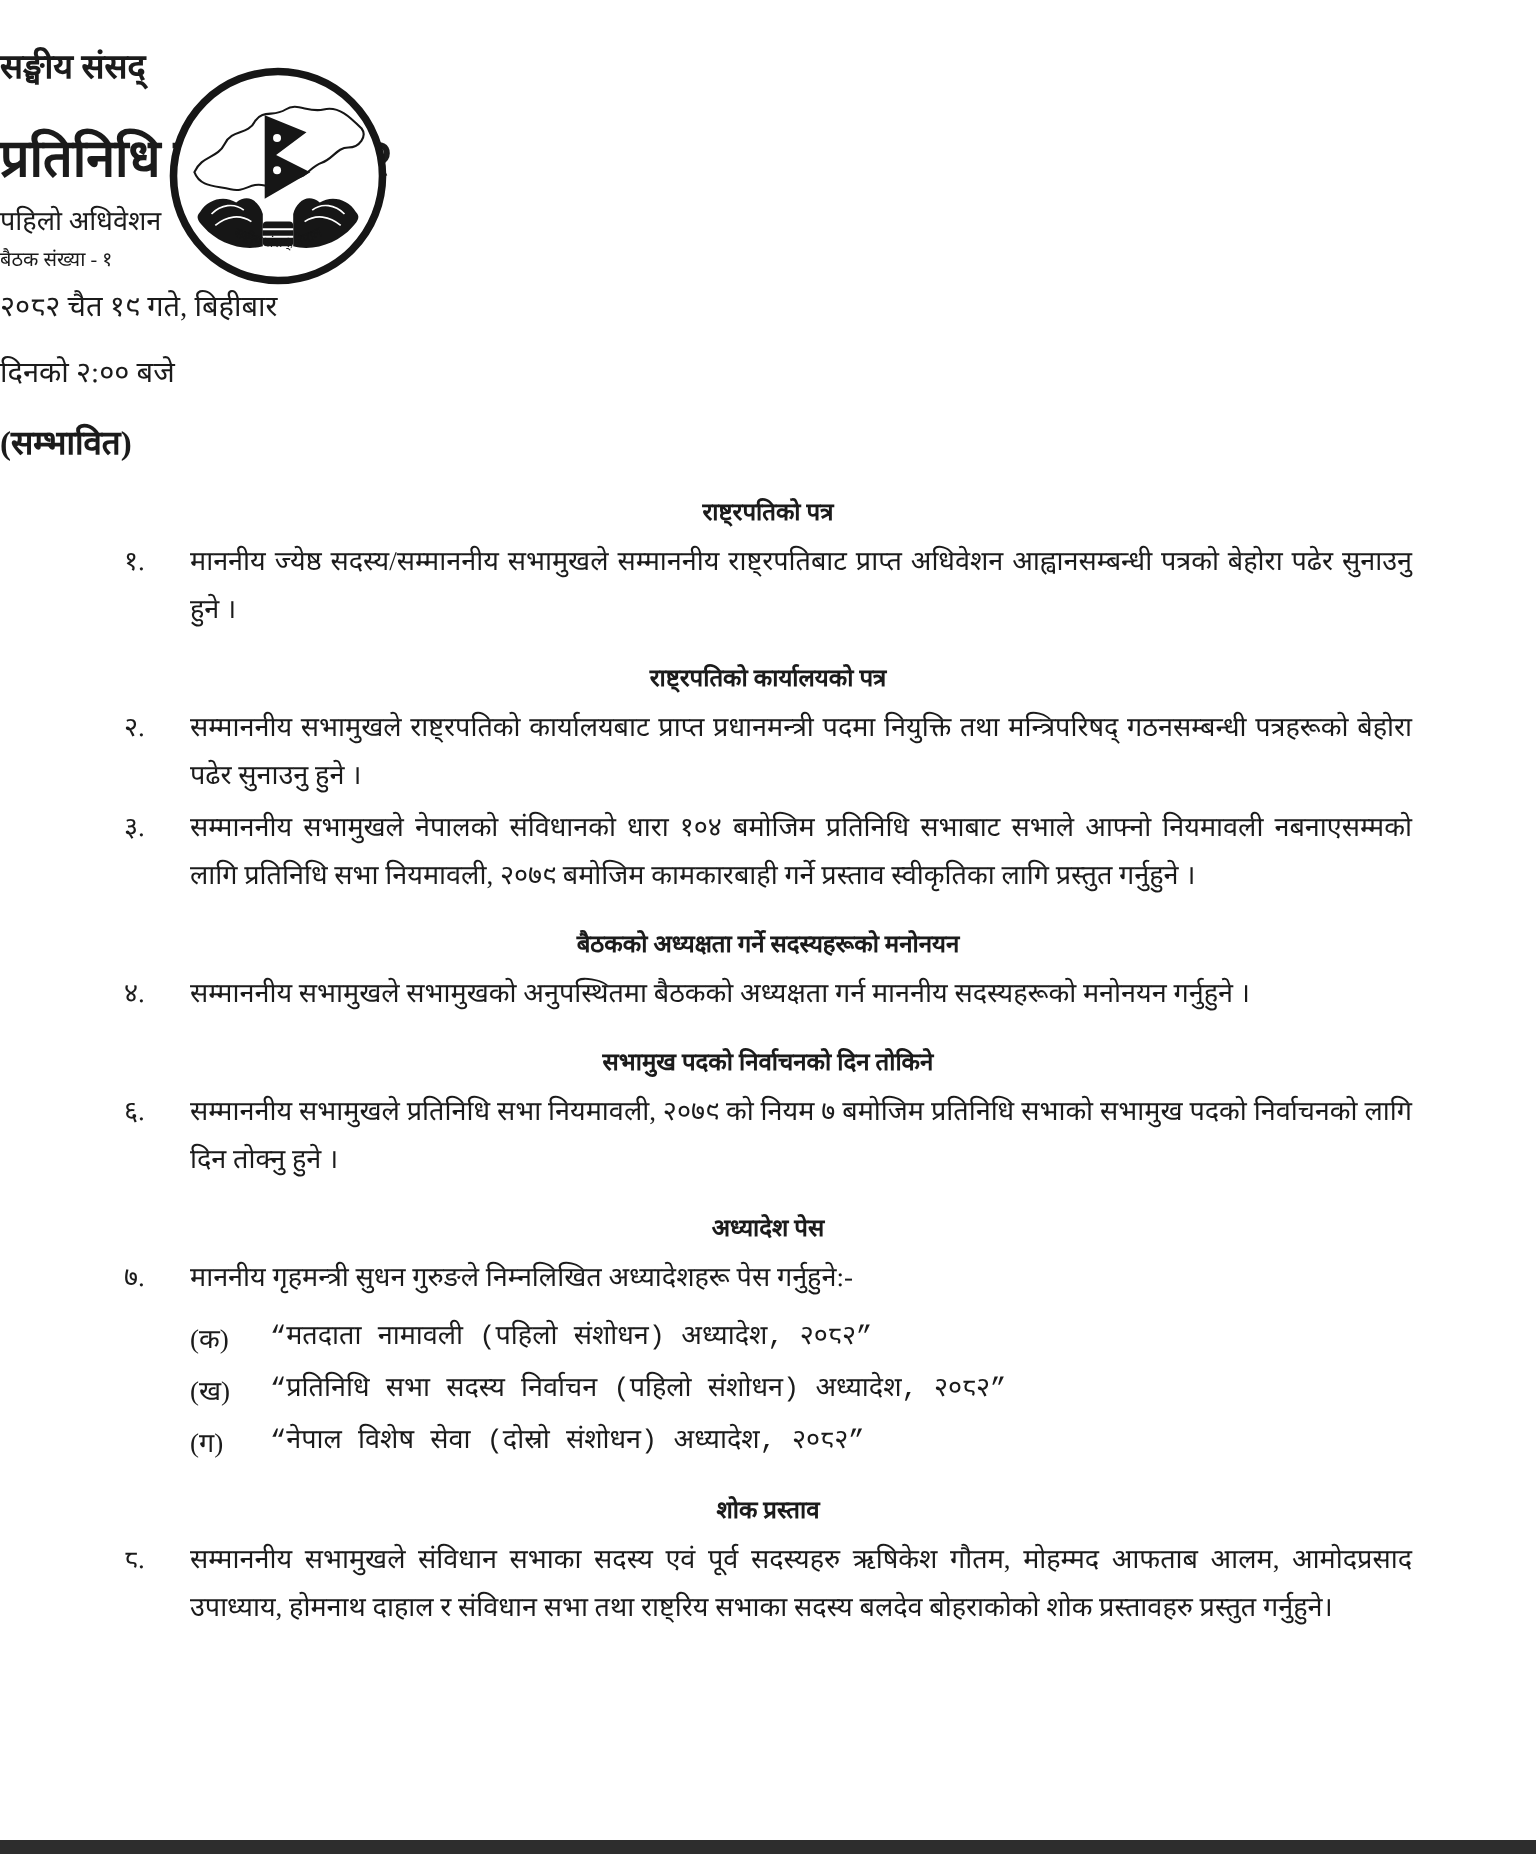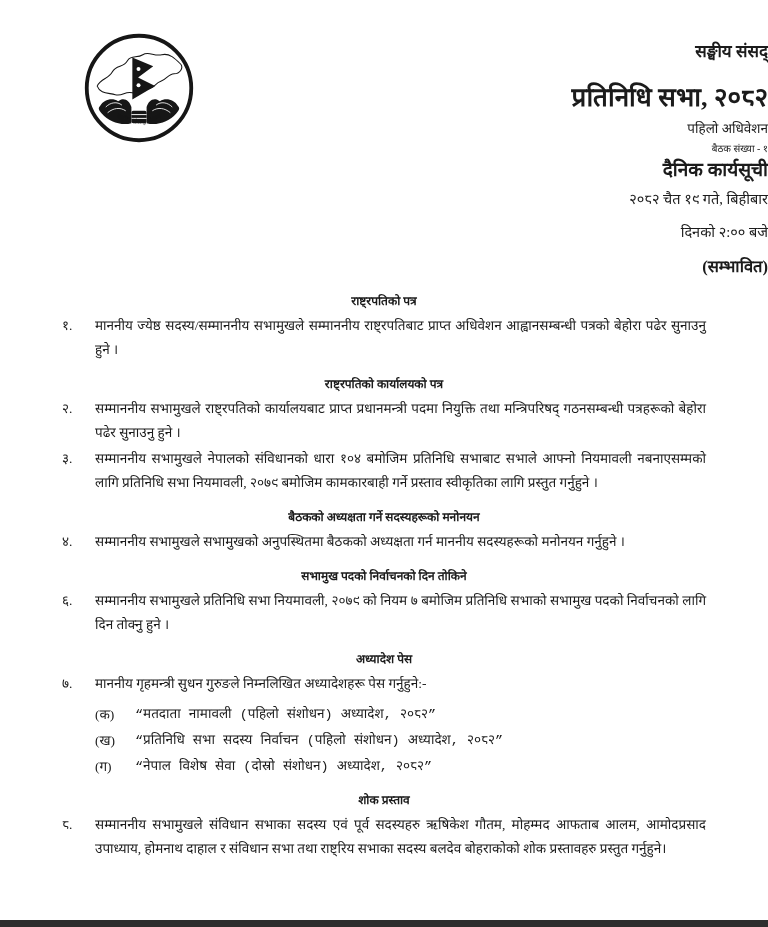--- a/index.html
+++ b/index.html
@@ -10,21 +10,21 @@
     background:#ffffff;
     color:#1b1b1b;
     font-family:"Liberation Serif","DejaVu Serif",serif;
     overflow:hidden;
     box-sizing:border-box;
   }
   
   .emblem{position:absolute;left:82px;top:31px;width:114px;height:114px;}
   .emblem svg{width:100%;height:100%;display:block;}
   
-  .header{padding-top:42px;text-align:right;line-height:1.15;}
+  .header{padding-top:24px;text-align:left;line-height:1.15;}
   .h-org{font-size:17px;font-weight:bold;}
   .h-assembly{font-size:26px;font-weight:bold;margin-top:21px;}
   .h-session{font-size:13.5px;margin-top:9px;}
   .h-meeting{font-size:10px;margin-top:6px;}
   .h-title{font-size:19px;font-weight:bold;margin-top:5px;}
   .h-date{font-size:14.5px;margin-top:10px;}
   .h-time{font-size:14.5px;margin-top:16px;}
   .h-tent{font-size:16.5px;font-weight:bold;margin-top:17px;}
   
   .content{padding:2px 62px 0 62px;}
@@ -78,21 +78,20 @@
         <textPath href="#capArc" startOffset="50%" text-anchor="middle">सङ्घीय संसद्, नेपाल</textPath>
       </text>
     </svg>
   </div>
 
   <div class="header">
     <div class="h-org">सङ्घीय संसद्</div>
     <div class="h-assembly">प्रतिनिधि सभा, २०८२</div>
     <div class="h-session">पहिलो अधिवेशन</div>
     <div class="h-meeting">बैठक संख्या - १</div>
-    <div class="h-title">दैनिक कार्यसूची</div>
     <div class="h-date">२०८२ चैत १९ गते, बिहीबार</div>
     <div class="h-time">दिनको २:०० बजे</div>
     <div class="h-tent">(सम्भावित)</div>
   </div>
 
   <div class="content">
       <section class="sec">
         <h3 class="sec-heading">राष्ट्रपतिको पत्र</h3>
         <div class="item">
           <span class="item-no">१.</span>

